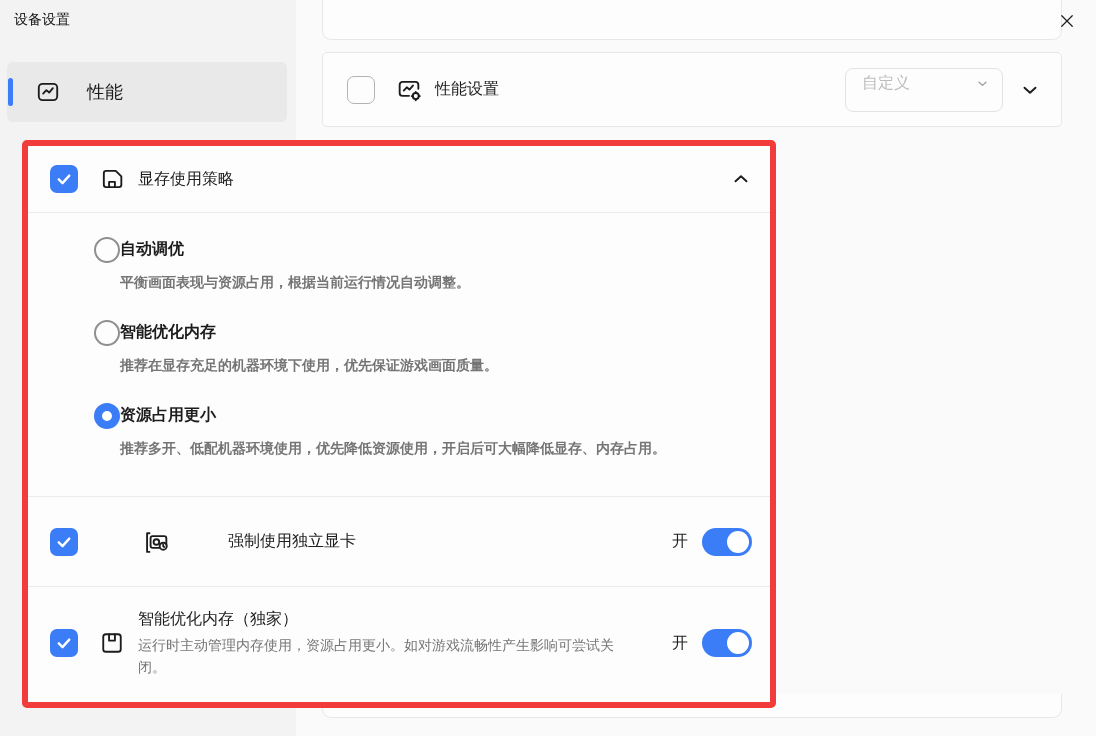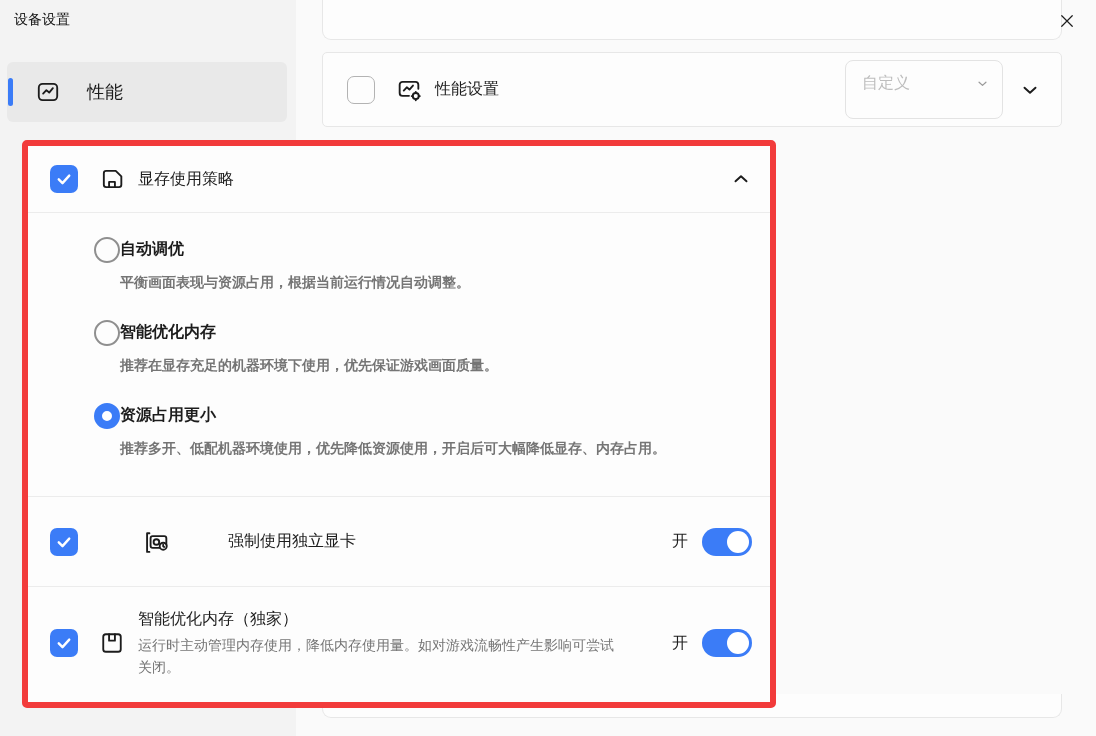--- a/index.html
+++ b/index.html
@@ -32,21 +32,21 @@
 
   .partial-card { position:absolute; left:26px; top:0; width:740px; height:40px;
     border-top:none; border-radius:0 0 9px 9px; }
 
   .perf-card { position:absolute; left:26px; top:52px; width:740px; height:75px;
     border-radius:5px; display:flex; align-items:center; padding:0 20px 0 24px; }
 
   .row-icon { width:28px; height:28px; margin-left:20px; }
   .row-label { font-size:16px; color:#1c1c1c; margin-left:12px; }
 
-  .dropdown { margin-left:auto; width:158px; height:59px; border:1px solid #e3e3e3;
+  .dropdown { margin-left:auto; width:158px; height:44px; border:1px solid #e3e3e3;
     border-radius:8px; background:#fdfdfd; display:flex; align-items:center;
     padding:0 12px 12px 16px; cursor:pointer; }
   .dropdown-value { font-size:16px; color:#bdbdbd; flex:1; }
   .expander { margin-left:16px; cursor:pointer; display:flex; align-items:center; justify-content:center; }
 
   
   .checkbox { width:28px; height:28px; border-radius:7px; flex:0 0 auto; cursor:pointer;
     display:flex; align-items:center; justify-content:center; }
   .checkbox.unchecked { border:1.6px solid #b3b3b3; background:#fdfdfd; }
   .checkbox.checked { background:#3b7cf7; }
@@ -297,21 +297,21 @@
         </svg>
     </div>
     <span class="row-icon">
       <svg viewBox="0 0 24 24" width="28" height="28" fill="none" stroke="#1c1c1c" stroke-width="1.6" stroke-linecap="round" stroke-linejoin="round">
           <rect x="4.5" y="4.5" width="15" height="15" rx="2.2"></rect>
           <path d="M9.5 4.5V10h5V4.5"></path>
         </svg>
     </span>
     <div class="mem-text">
       <div class="mem-title">智能优化内存（独家）</div>
-      <div class="mem-desc">运行时主动管理内存使用，降低内存使用量。如对游戏流畅性产生影响可尝试关闭。</div>
+      <div class="mem-desc">运行时主动管理内存使用，资源占用更小。如对游戏流畅性产生影响可尝试关闭。</div>
     </div>
     <div class="row-right">
       <span class="switch-label">开</span>
       <div class="toggle">
         <span class="knob"></span>
       </div>
     </div>
   </div>
 
 </div>

